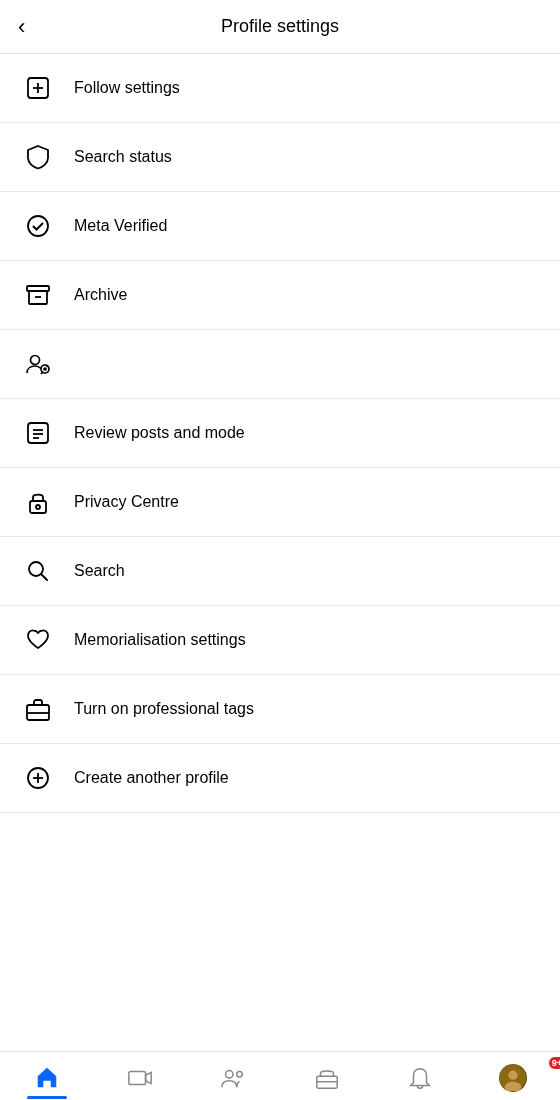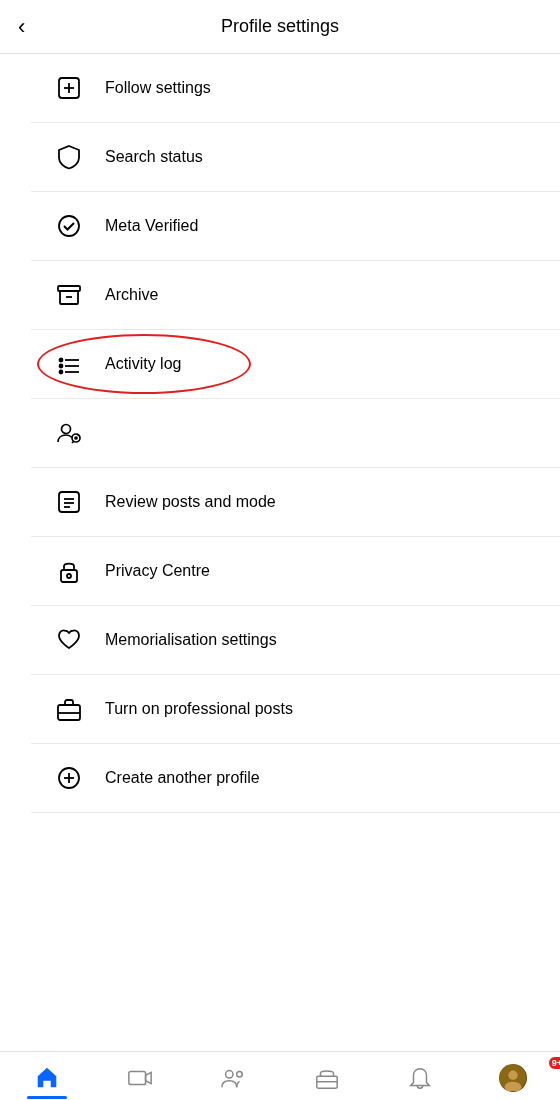--- a/index.html
+++ b/index.html
@@ -34,21 +34,20 @@
     }
     .header-title {
       font-size: 18px;
       font-weight: 400;
     }
 
     
     .menu-list {
       flex: 1;
       list-style: none;
-      padding-left: 31px;
     }
     .menu-item {
       display: flex;
       align-items: center;
       padding: 16px 20px;
       border-bottom: 1px solid #e8e8e8;
       cursor: pointer;
       position: relative;
     }
     .menu-icon {
@@ -197,34 +196,20 @@
       <svg viewBox="0 0 28 28" fill="none" stroke="#000" stroke-width="1.8">
         <rect x="3" y="5" width="22" height="5" rx="1" stroke="#000" fill="none"></rect>
         <path d="M5 10 L5 22 C5 22.6 5.4 23 6 23 L22 23 C22.6 23 23 22.6 23 22 L23 10" stroke="#000" fill="none"></path>
         <line x1="11" y1="16" x2="17" y2="16" stroke="#000" stroke-width="1.8"></line>
       </svg>
     </span>
     <span class="menu-label">Archive</span>
   </li>
 
 
-  <li class="menu-item activity-log-item">
-    <span class="menu-icon">
-      <svg viewBox="0 0 28 28" fill="none" stroke="#000" stroke-width="1.8">
-
-        <circle cx="6" cy="10" r="1.5" fill="#000"></circle>
-        <line x1="10" y1="10" x2="24" y2="10" stroke="#000" stroke-width="1.8"></line>
-        <circle cx="6" cy="16" r="1.5" fill="#000"></circle>
-        <line x1="10" y1="16" x2="24" y2="16" stroke="#000" stroke-width="1.8"></line>
-        <circle cx="6" cy="22" r="1.5" fill="#000"></circle>
-        <line x1="10" y1="22" x2="24" y2="22" stroke="#000" stroke-width="1.8"></line>
-      </svg>
-    </span>
-    <span class="menu-label">Activity log</span>
-  </li>
 
   <li class="menu-item">
     <span class="menu-icon">
       <svg viewBox="0 0 28 28" fill="none" stroke="#000" stroke-width="1.7">
         <circle cx="11" cy="10" r="4.5" stroke="#000" fill="none"></circle>
         <path d="M3 23 C3 18.5 6.5 16 11 16 C13.5 16 15.5 17 17 18.5" stroke="#000" fill="none"></path>
         <circle cx="21" cy="19" r="1" fill="none" stroke="#000"></circle>
         <circle cx="21" cy="19" r="4" fill="none" stroke="#000"></circle>
         <line x1="19" y1="22" x2="17" y2="24" stroke="#000" stroke-width="1.7"></line>
         <line x1="24" y1="17" x2="22" y2="15" stroke="#000" stroke-width="1.7"></line>
@@ -250,39 +235,48 @@
     <span class="menu-icon">
       <svg viewBox="0 0 28 28" fill="none" stroke="#000" stroke-width="1.8">
         <rect x="6" y="13" width="16" height="12" rx="2" stroke="#000" fill="none"></rect>
         <path d="M9 13 L9 9 C9 5.7 19 5.7 19 9 L19 13" stroke="#000" fill="none"></path>
         <circle cx="14" cy="19" r="2" stroke="#000" fill="none"></circle>
       </svg>
     </span>
     <span class="menu-label">Privacy Centre</span>
   </li>
 
+  <li class="menu-item">
+    <span class="menu-icon">
+      <svg viewBox="0 0 28 28" fill="none" stroke="#000" stroke-width="1.8">
+        <circle cx="12" cy="12" r="7" stroke="#000" fill="none"></circle>
+        <line x1="17.5" y1="17.5" x2="23" y2="23" stroke="#000" stroke-width="2" stroke-linecap="round"></line>
+      </svg>
+    </span>
+    <span class="menu-label">Search</span>
+  </li>
 
   <li class="menu-item">
     <span class="menu-icon">
       <svg viewBox="0 0 28 28" fill="none" stroke="#000" stroke-width="1.8">
         <path d="M14 22 C14 22 4 16 4 9.5 C4 6.5 6.5 4 9.5 4.5 C11.5 4.5 13 5.5 14 7 C15 5.5 16.5 4.5 18.5 4.5 C21.5 4 24 6.5 24 9.5 C24 16 14 22 14 22Z" stroke="#000" fill="none"></path>
       </svg>
     </span>
     <span class="menu-label">Memorialisation settings</span>
   </li>
 
   <li class="menu-item">
     <span class="menu-icon">
       <svg viewBox="0 0 28 28" fill="none" stroke="#000" stroke-width="1.8">
         <rect x="3" y="10" width="22" height="15" rx="2" stroke="#000" fill="none"></rect>
         <path d="M10 10 L10 7 C10 5.9 10.9 5 12 5 L16 5 C17.1 5 18 5.9 18 7 L18 10" stroke="#000" fill="none"></path>
         <line x1="3" y1="18" x2="25" y2="18" stroke="#000"></line>
       </svg>
     </span>
-    <span class="menu-label">Turn on professional posts</span>
+    <span class="menu-label">Turn on professional tags</span>
   </li>
 
   <li class="menu-item">
     <span class="menu-icon">
       <svg viewBox="0 0 28 28" fill="none" stroke="#000" stroke-width="1.8">
         <circle cx="14" cy="14" r="10" stroke="#000" fill="none"></circle>
         <line x1="14" y1="9" x2="14" y2="19" stroke="#000" stroke-width="1.8"></line>
         <line x1="9" y1="14" x2="19" y2="14" stroke="#000" stroke-width="1.8"></line>
       </svg>
     </span>

